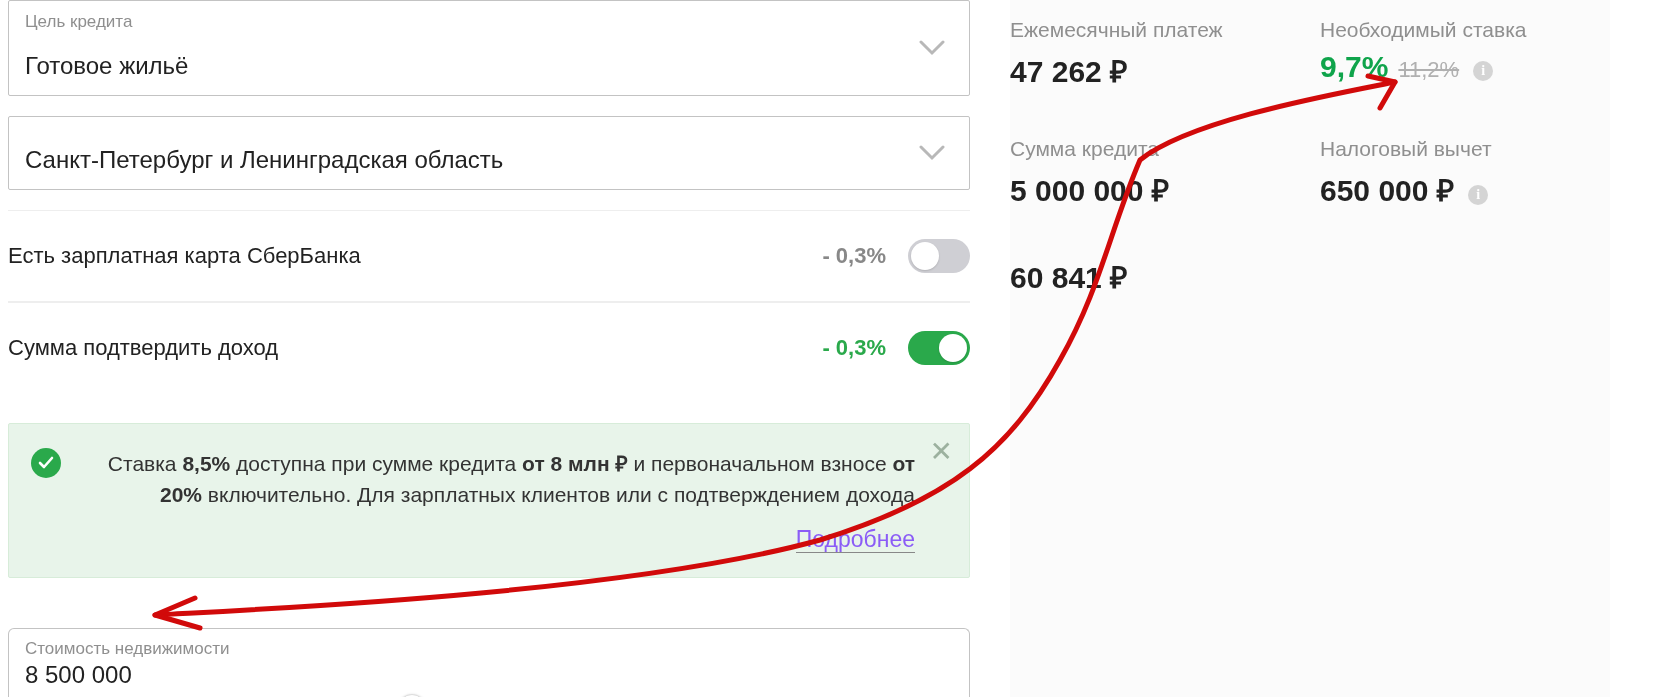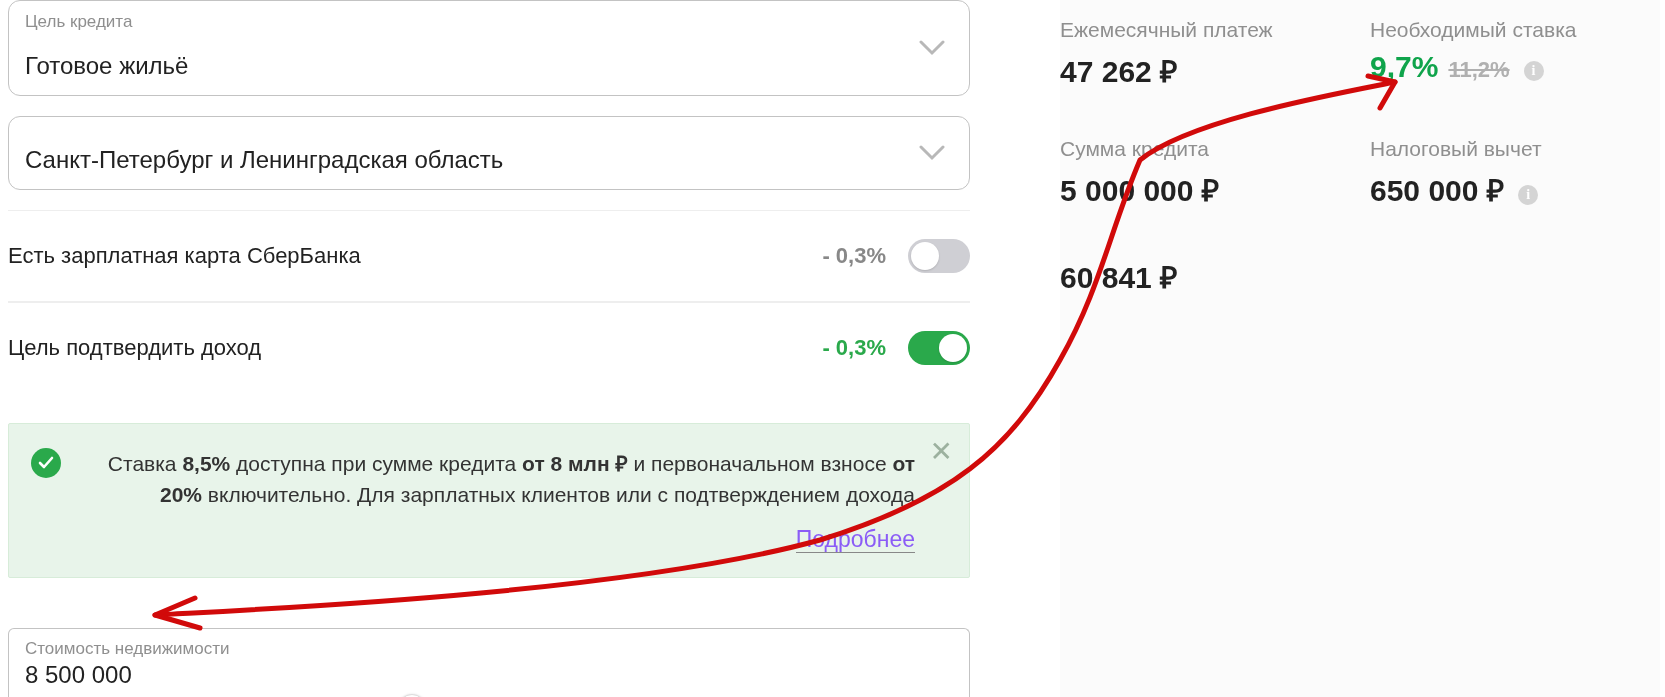--- a/index.html
+++ b/index.html
@@ -12,32 +12,32 @@
     overflow: hidden;
   }
   .left-col {
     position: absolute;
     left: 8px;
     top: 0;
     width: 962px;
   }
   .right-col {
     position: absolute;
-    left: 1060px;
+    left: 1010px;
     top: 0;
     width: 600px;
     padding-top: 18px;
     background: #fbfbfb;
     height: 697px;
   }
 
   
   .select-box {
     border: 1px solid #c3c3c3;
-    border-radius: 12px;
+    border-radius: 2px;
     padding: 10px 16px 14px 16px;
     margin-bottom: 20px;
     position: relative;
     background: #fff;
   }
   .select-box .float-label {
     color: #8f8f8f;
     font-size: 17px;
     line-height: 1.3;
   }
@@ -205,21 +205,21 @@
     font-size: 30px;
     font-weight: 700;
     display:flex;
     align-items:baseline;
     gap:10px;
   }
   .summary .val.green { color: #0fa44b; }
   .summary .strike {
     color: #b0b0b0;
     font-size: 22px;
-    font-weight: 700;
+    font-weight: 400;
     text-decoration: line-through;
   }
   .info-icon {
     display:inline-flex;
     align-items:center; justify-content:center;
     width:20px; height:20px;
     border-radius:50%;
     background:#d4d4d4;
     color:#fff;
     font-size:14px;
@@ -258,21 +258,21 @@
     <div class="toggle-label">Есть зарплатная карта СберБанка</div>
     <div class="toggle-discount">- 0,3%</div>
     <div class="switch off">
         <div class="knob"></div>
       </div>
   </div>
 
   <div class="sep"></div>
 
   <div class="toggle-row">
-    <div class="toggle-label">Цель подтвердить доход</div>
+    <div class="toggle-label">Сумма подтвердить доход</div>
     <div class="toggle-discount on">- 0,3%</div>
     <div class="switch on">
         <div class="knob"></div>
       </div>
   </div>
 
   <div class="banner">
     <div class="check-badge">
       <svg width="18" height="18" viewBox="0 0 18 18">
           <path d="M3 9 L7 13 L15 4" stroke="#fff" stroke-width="2.6" fill="none" stroke-linecap="round" stroke-linejoin="round"></path>

